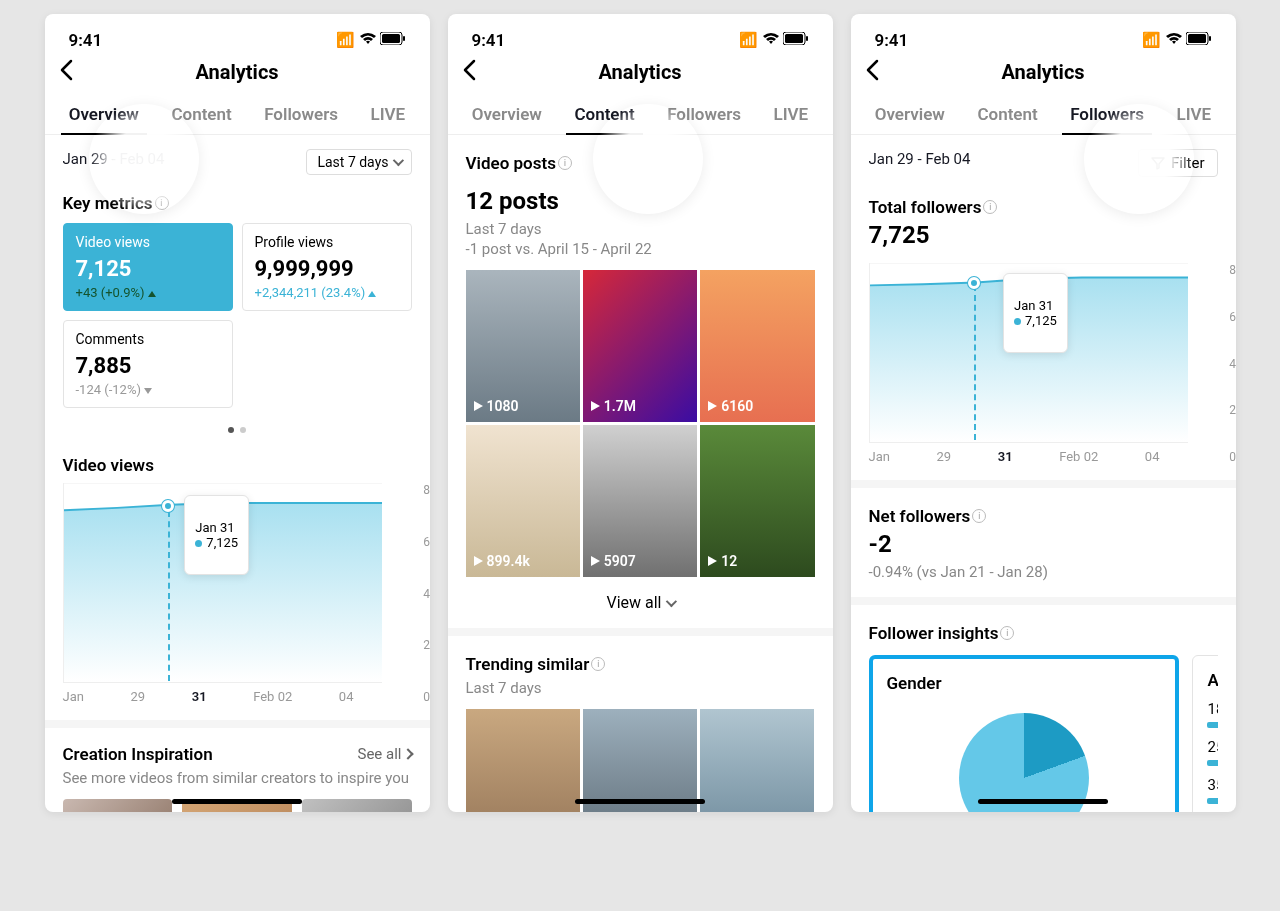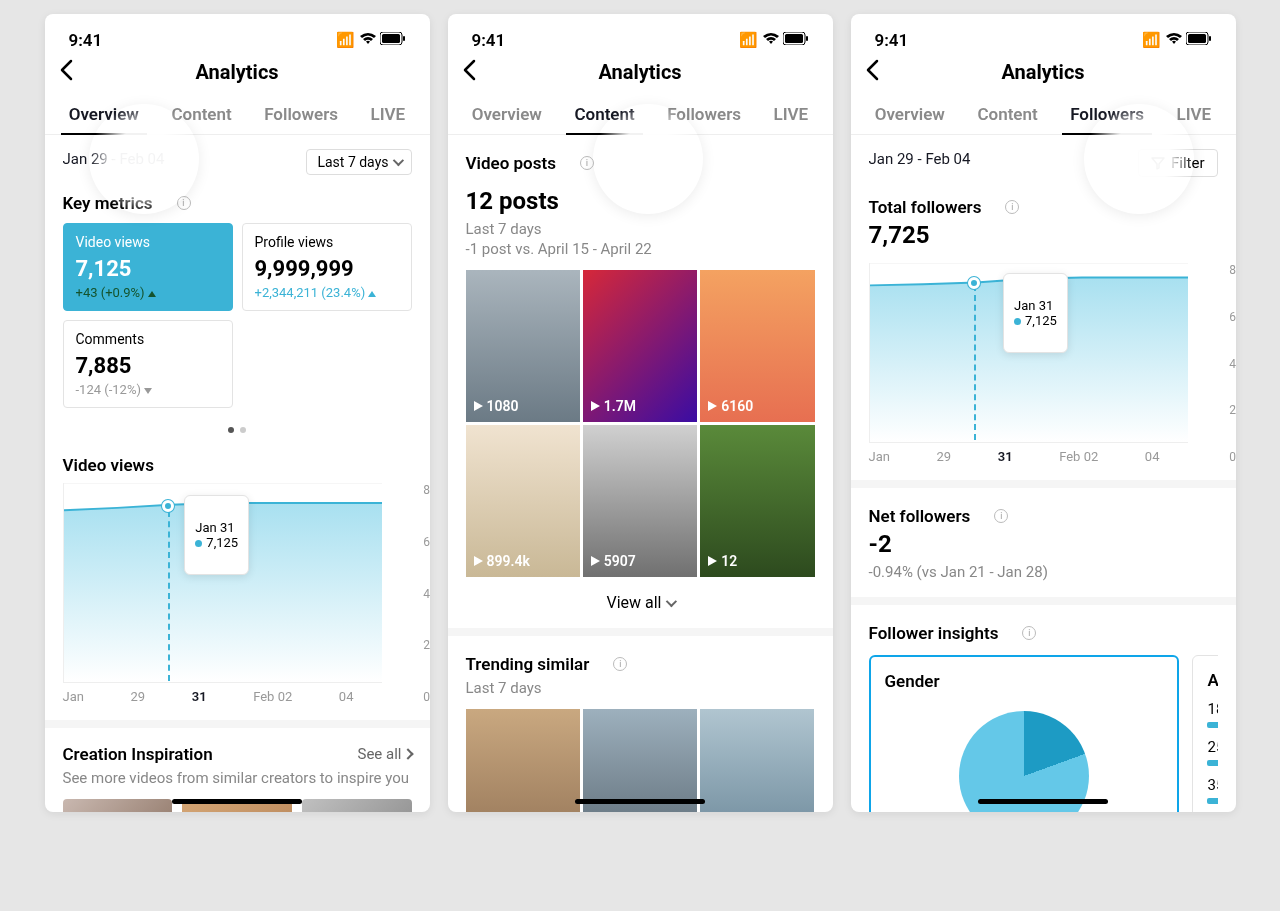--- a/index.html
+++ b/index.html
@@ -14,21 +14,21 @@
 .tab{padding:10px 8px;font-size:17px;font-weight:600;color:#8a8a8a;cursor:pointer;position:relative}
 .tab.active{color:#161823}
 .tab.active::after{content:'';position:absolute;bottom:-1px;left:0;right:0;height:2px;background:#000}
 .highlight{position:absolute;width:110px;height:110px;border-radius:50%;background:radial-gradient(circle,rgba(255,255,255,.95) 40%,rgba(255,255,255,0) 70%);pointer-events:none;z-index:10;box-shadow:0 2px 14px rgba(0,0,0,.08)}
 .hl1{top:90px;left:44px}
 .hl2{top:90px;left:145px}
 .hl3{top:90px;left:233px}
 .content{padding:14px 18px}
 .daterange{font-size:15px;color:#161823}
 .dropdown{float:right;border:1px solid #ddd;border-radius:4px;padding:4px 10px;font-size:14px;cursor:pointer;display:flex;align-items:center;gap:4px}
-.section-title{font-size:17px;font-weight:600;margin-top:18px;display:flex;align-items:center;gap:24px}
+.section-title{font-size:17px;font-weight:600;margin-top:18px;display:flex;align-items:center;gap:2px}
 .info-icon{width:14px;height:14px;border:1px solid #bbb;border-radius:50%;display:inline-flex;align-items:center;justify-content:center;font-size:9px;color:#bbb}
 .metrics-grid{display:grid;grid-template-columns:1fr 1fr;gap:9px;margin-top:10px}
 .metric-card{border:1px solid #e3e3e3;border-radius:4px;padding:10px 12px}
 .metric-card.selected{background:#3bb3d6;color:#fff;border-color:#3bb3d6}
 .metric-label{font-size:14px}
 .metric-value{font-size:22px;font-weight:700;margin-top:6px}
 .metric-delta{font-size:13px;margin-top:4px;color:#3bb3d6}
 .metric-card.selected .metric-delta{color:#14532d}
 .metric-delta.neg{color:#999}
 .dots{text-align:center;margin-top:10px}
@@ -54,21 +54,21 @@
 .home-bar{position:absolute;bottom:8px;left:50%;transform:translateX(-50%);width:130px;height:5px;background:#000;border-radius:3px}
 .big-stat{font-size:24px;font-weight:700;margin-top:4px}
 .video-grid{display:grid;grid-template-columns:1fr 1fr 1fr;gap:3px;margin-top:12px}
 .vthumb{height:152px;position:relative;color:#fff;font-size:14px;font-weight:600}
 .vthumb .pv{position:absolute;bottom:8px;left:8px;display:flex;align-items:center;gap:4px}
 .play-tri{width:0;height:0;border-left:9px solid #fff;border-top:5px solid transparent;border-bottom:5px solid transparent}
 .view-all{text-align:center;margin-top:16px;font-size:16px;cursor:pointer;display:flex;justify-content:center;align-items:center;gap:4px}
 .trending-row{display:flex;gap:3px;margin-top:12px}
 .trending-row .tthumb{flex:1;height:110px;background:#bbb}
 .filter-btn{float:right;border:1px solid #ddd;border-radius:4px;padding:4px 12px;font-size:15px;cursor:pointer;display:flex;align-items:center;gap:6px}
-.insight-card{border:2px solid #0ea5e9;border-radius:6px;padding:14px;margin-top:12px;display:inline-block;width:310px;vertical-align:top;margin-right:10px}
+.insight-card{border:4px solid #0ea5e9;border-radius:6px;padding:14px;margin-top:12px;display:inline-block;width:310px;vertical-align:top;margin-right:10px}
 .insight-title{font-size:17px;font-weight:600}
 .pie-wrap{display:flex;justify-content:center;margin-top:20px}
 .pie{width:130px;height:130px;border-radius:50%;background:conic-gradient(#1d9bc4 0 70deg,#64c8e8 70deg 360deg)}
 .age-card{border:1px solid #e3e3e3;border-radius:6px;padding:14px;margin-top:12px;display:inline-block;width:60px;overflow:hidden;vertical-align:top}
 .age-row{font-size:15px;margin-top:10px}
 .age-bar{height:6px;background:#3bb3d6;margin-top:4px;border-radius:2px}
 .insights-scroll{white-space:nowrap;overflow:hidden}
 .chart-container{padding-right:30px}
 .followers-chart .chart{height:180px}
 .arrow-up{display:inline-block;width:0;height:0;border-left:4px solid transparent;border-right:4px solid transparent;border-bottom:6px solid currentColor;margin-left:3px}

